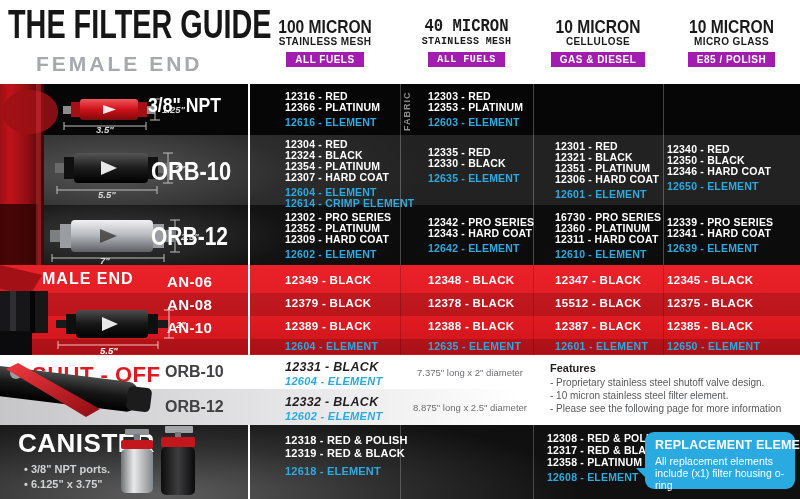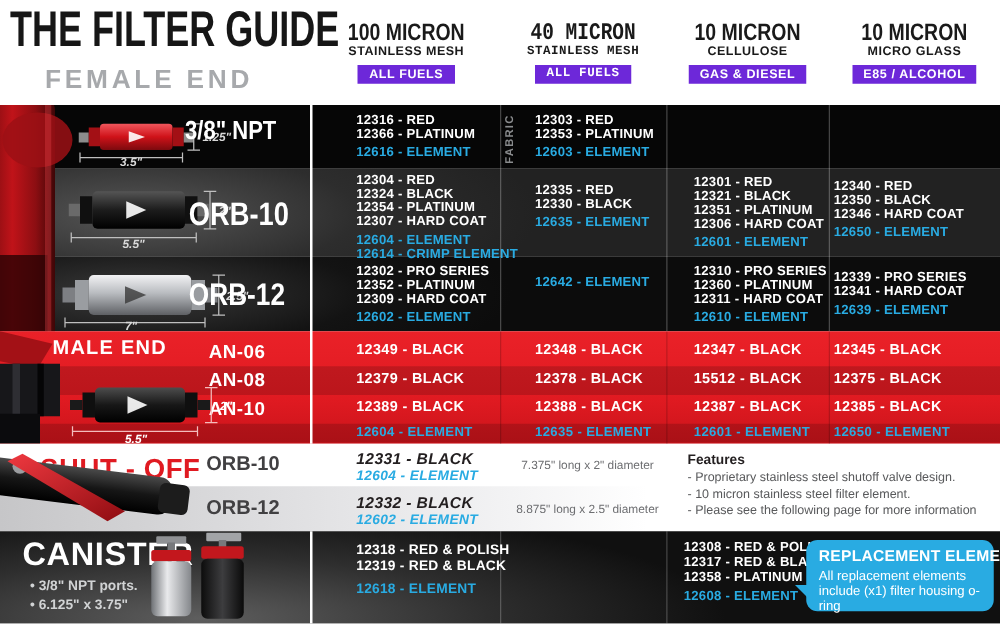--- a/index.html
+++ b/index.html
@@ -9,21 +9,21 @@
 
   
   #headerBand{position:absolute;left:0;top:0;width:800px;height:84px;background:#fff;}
   #pageTitle{position:absolute;left:8px;top:2px;font-size:40px;font-weight:900;color:#161616;
              letter-spacing:0px;transform:scaleX(.72);transform-origin:left top;white-space:nowrap;}
   #pageSubtitle{position:absolute;left:36px;top:52px;font-size:21px;font-weight:800;
                 color:#a7a9ac;letter-spacing:3px;white-space:nowrap;}
   .colHead{position:absolute;top:17px;text-align:center;color:#1a1a1a;}
   .colHead .micron{font-size:19px;font-weight:900;transform:scaleX(.82);transform-origin:center;white-space:nowrap;line-height:19px;}
   .colHead .media{font-size:10px;font-weight:800;letter-spacing:.4px;line-height:12px;}
-  .colHead .badge{display:inline-block;margin-top:4px;background:#6d28d9;color:#fff;
+  .colHead .badge{display:inline-block;margin-top:4px;background:#a21caf;color:#fff;
                   font-size:10px;font-weight:800;letter-spacing:.5px;padding:2px 9px;}
 
   
   #rowNpt{position:absolute;left:0;top:84px;width:800px;height:51px;background:#060606;}
   #rowOrb10{position:absolute;left:0;top:135px;width:800px;height:70px;
             background:radial-gradient(ellipse 320px 90px at 110px 36px,#565656 0%,#2d2d2d 55%,#222 100%);}
   #rowOrb12{position:absolute;left:0;top:205px;width:800px;height:60px;
             background:radial-gradient(ellipse 300px 70px at 110px 30px,#3a3a3a 0%,#131313 60%,#0c0c0c 100%);}
   .rowLabel{position:absolute;color:#fff;font-weight:900;transform:scaleX(.84);
             transform-origin:left center;white-space:nowrap;}
@@ -104,21 +104,21 @@
       <div class="badge">ALL FUELS</div>
     </div>
     <div class="colHead" style="left:533px;width:130px;">
       <div class="micron">10 MICRON</div>
       <div class="media">CELLULOSE</div>
       <div class="badge">GAS &amp; DIESEL</div>
     </div>
     <div class="colHead" style="left:663px;width:137px;">
       <div class="micron">10 MICRON</div>
       <div class="media">MICRO GLASS</div>
-      <div class="badge">E85 / ALCOHOL</div>
+      <div class="badge">E85 / POLISH</div>
     </div>
   </div>
 
   <div id="rowNpt"></div>
   <div id="rowOrb10"></div>
   <div id="rowOrb12"></div>
 
   <svg class="abs" style="left:0;top:84px;" width="140" height="181" viewBox="0 0 140 181">
     <defs>
       <linearGradient id="gPhoto" x1="0" y1="0" x2="1" y2="0">
@@ -266,27 +266,31 @@
     <div class="parts">
         <div>12302 - PRO SERIES</div>
         <div>12352 - PLATINUM</div>
         <div>12309 - HARD COAT</div>
       </div>
     <div class="elems">
         <div>12602 - ELEMENT</div>
       </div>
   </div>
   <div class="cell c2" style="top:217px;">
+    <div class="parts">
+        <div>12342 - PRO SERIES</div>
+        <div>12343 - HARD COAT</div>
+      </div>
     <div class="elems">
         <div>12642 - ELEMENT</div>
       </div>
   </div>
   <div class="cell c3" style="top:212px;">
     <div class="parts">
-        <div>12310 - PRO SERIES</div>
+        <div>16730 - PRO SERIES</div>
         <div>12360 - PLATINUM</div>
         <div>12311 - HARD COAT</div>
       </div>
     <div class="elems">
         <div>12610 - ELEMENT</div>
       </div>
   </div>
   <div class="cell c4" style="top:217px;">
     <div class="parts">
         <div>12339 - PRO SERIES</div>

